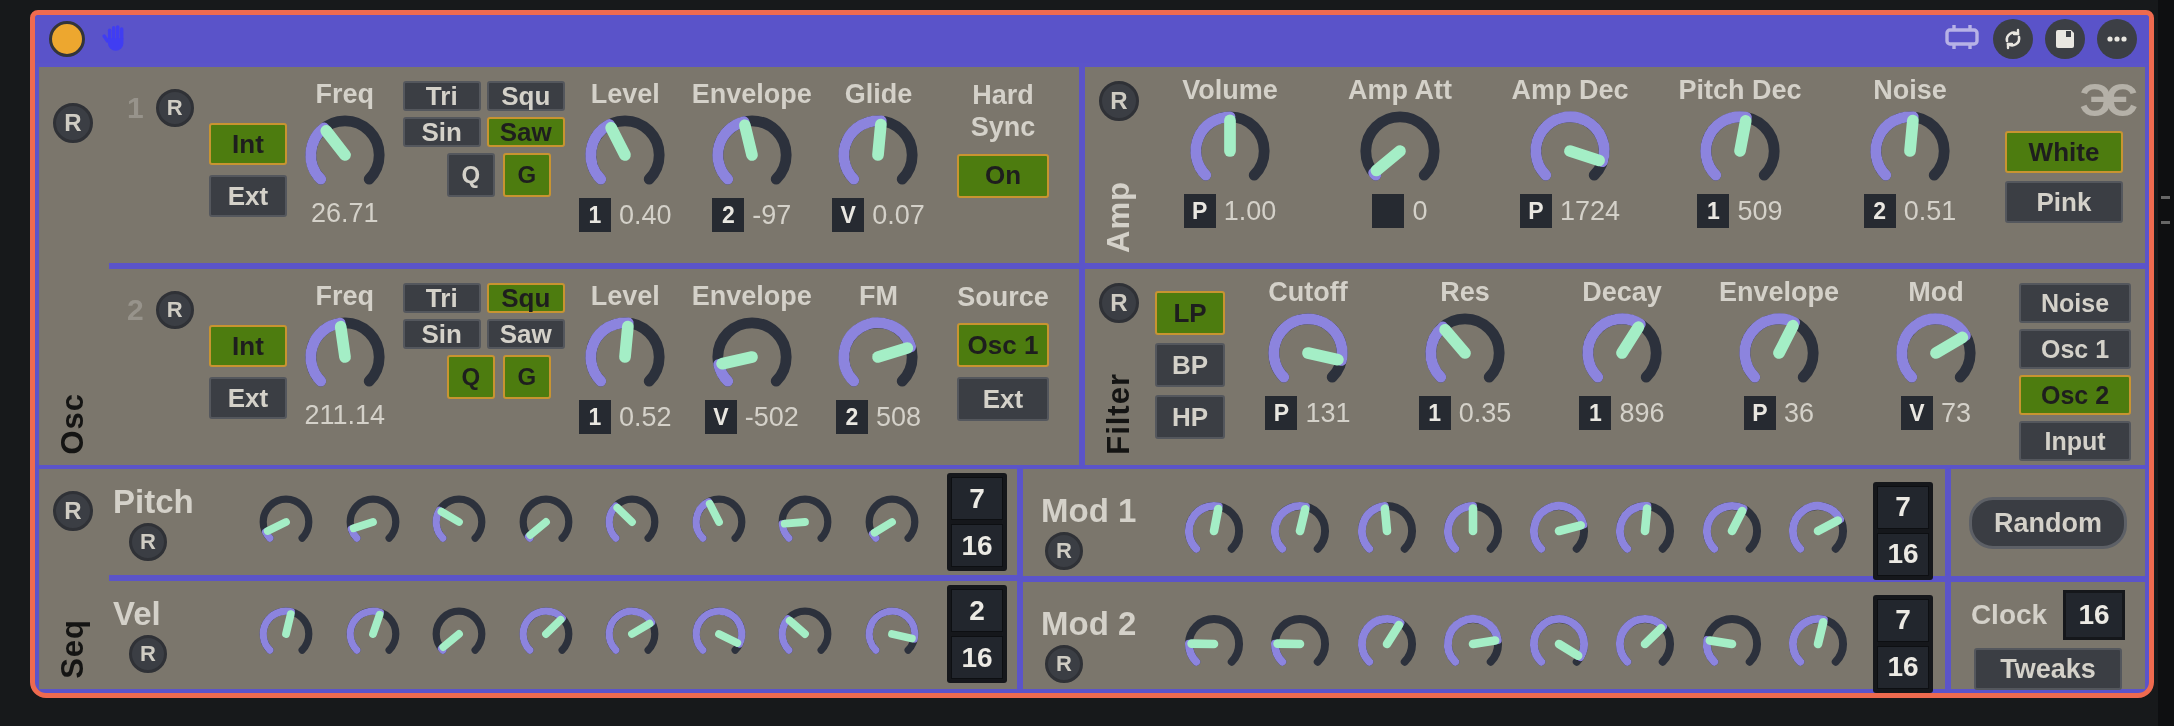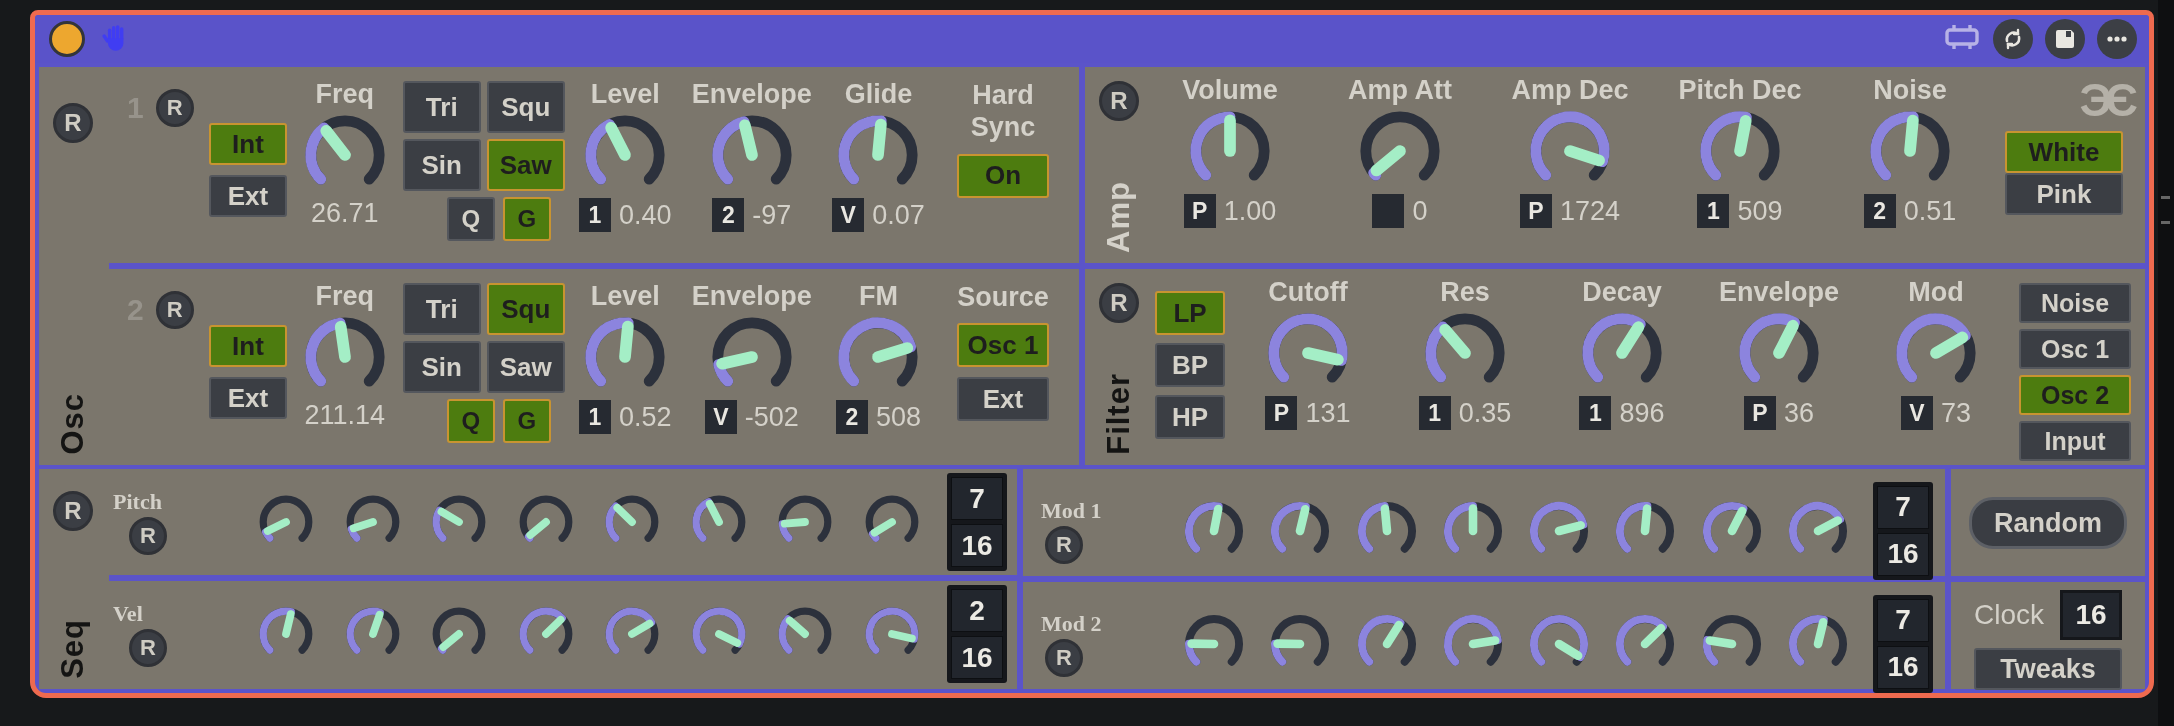--- a/index.html
+++ b/index.html
@@ -38,56 +38,56 @@
   .fl{stroke:#8c84de;fill:none;stroke-width:12;stroke-linecap:round;}
   .nd{stroke:#a4eec6;stroke-width:13;stroke-linecap:round;}
   .kcol{display:flex;flex-direction:column;align-items:center;justify-content:center;}
   .klabel{font-size:27px;font-weight:600;color:#d4d1c9;text-align:center;margin-bottom:0px;white-space:nowrap;}
   .kval{display:flex;align-items:center;justify-content:center;gap:8px;font-size:27px;color:#d4d1c9;margin-top:-2px;}
   .badge{min-width:32px;height:34px;background:#262a31;color:#e9e7e1;font-weight:bold;font-size:23px;display:flex;align-items:center;justify-content:center;padding:0 3px;box-sizing:border-box;}
   
   .btn{background:#3b3e44;border:2px solid #54575d;color:#d4d1c9;font-size:26px;font-weight:600;display:flex;align-items:center;justify-content:center;box-sizing:border-box;border-radius:3px;white-space:nowrap;}
   .btn.on{background:#4d7c0f;border-color:#c89431;color:#1e1e1e;}
   .iebtn{width:78px;height:42px;}
-  .wbtn{width:78px;height:52px;}
+  .wbtn{width:78px;height:30px;}
   .qbtn{width:48px;height:44px;font-size:24px;}
   .ebtn{width:92px;height:44px;text-align:right;}
   .modebtn{width:70px;height:44px;}
   .srcbtn{width:112px;height:40px;font-size:25px;}
   .npbtn{width:118px;height:42px;}
   
   .orow{position:absolute;left:70px;right:0;height:196px;display:flex;align-items:flex-start;justify-content:space-between;padding:12px 12px 0 4px;box-sizing:border-box;}
   .hdiv{position:absolute;left:70px;right:0;height:6px;background:#5b54c9;}
   .numr{display:flex;gap:12px;align-items:center;margin-top:10px;width:96px;flex:0 0 auto;}
   .num{font-size:30px;font-weight:bold;color:#97938b;margin-left:14px;}
   .ie{display:flex;flex-direction:column;gap:10px;margin-top:44px;flex:0 0 auto;}
   .waves{display:flex;flex-direction:column;gap:6px;flex:0 0 auto;margin-top:2px;}
   .wgrid{display:grid;grid-template-columns:78px 78px;gap:6px;}
   .qgrow{display:flex;gap:8px;margin-left:44px;}
   .extra{width:128px;display:flex;flex-direction:column;align-items:center;flex:0 0 auto;}
   .exlabel{font-size:27px;font-weight:600;color:#d4d1c9;text-align:center;line-height:1.2;}
   .exbtns{display:flex;flex-direction:column;gap:10px;margin-top:10px;}
   
   .hrow{position:absolute;left:70px;right:0;top:0;bottom:0;display:flex;align-items:flex-start;justify-content:space-between;padding:8px 14px 0 0;box-sizing:border-box;}
   .modes{display:flex;flex-direction:column;gap:8px;margin-top:14px;flex:0 0 auto;}
-  .stackcol{display:flex;flex-direction:column;flex:0 0 auto;}
+  .stackcol{display:flex;flex-direction:column;gap:8px;flex:0 0 auto;}
   .logo{position:absolute;right:14px;top:0px;font-size:46px;font-weight:bold;color:#b5b1a8;letter-spacing:-7px;margin-top:6px;}
   
   .srow{position:absolute;left:70px;right:0;height:106px;display:flex;align-items:center;box-sizing:border-box;padding:0 10px 0 4px;}
   .mrow{position:absolute;left:0;right:0;top:0;bottom:0;display:flex;align-items:center;box-sizing:border-box;padding:16px 12px 0 18px;}
   .shead{width:118px;flex:0 0 auto;display:flex;flex-direction:column;align-items:flex-start;gap:2px;}
-  .slabel{font-size:22px;font-weight:600;color:#d4d1c9;white-space:nowrap;font-family:Liberation Serif, serif;}
+  .slabel{font-size:33px;font-weight:600;color:#d4d1c9;white-space:nowrap;}
   .shead .rbtn{margin-left:16px;}
   .sknobs{flex:1;display:flex;justify-content:space-between;align-items:center;padding:0 12px;}
   .stack{width:52px;flex:0 0 auto;display:flex;flex-direction:column;gap:4px;background:#15171b;padding:4px;border-radius:3px;box-sizing:content-box;}
   .nbox{height:41px;background:#22262d;color:#eceae4;font-size:28px;font-weight:bold;display:flex;align-items:center;justify-content:center;border:1px solid #0d0f12;}
   
   .pill{width:152px;height:46px;border-radius:24px;border:3px solid #5d6066;background:#3a3d43;color:#d4d1c9;font-size:27px;font-weight:600;display:flex;align-items:center;justify-content:center;margin:28px auto 0 auto;}
   .clockrow{display:flex;align-items:center;justify-content:center;gap:16px;margin-top:8px;}
-  .clocklabel{font-size:28px;font-weight:400;color:#d4d1c9;}
+  .clocklabel{font-size:28px;font-weight:700;color:#d4d1c9;}
   .clockbox{width:56px;height:44px;background:#22262d;border:3px solid #15171b;color:#eceae4;font-size:28px;font-weight:bold;display:flex;align-items:center;justify-content:center;box-sizing:content-box;}
   .tweaks{width:148px;height:42px;margin:8px auto 0 auto;font-size:27px;}
 </style>
 </head>
 <body>
 
 <div class="stage">
   <div class="device">
 
     <div class="titlebar">

